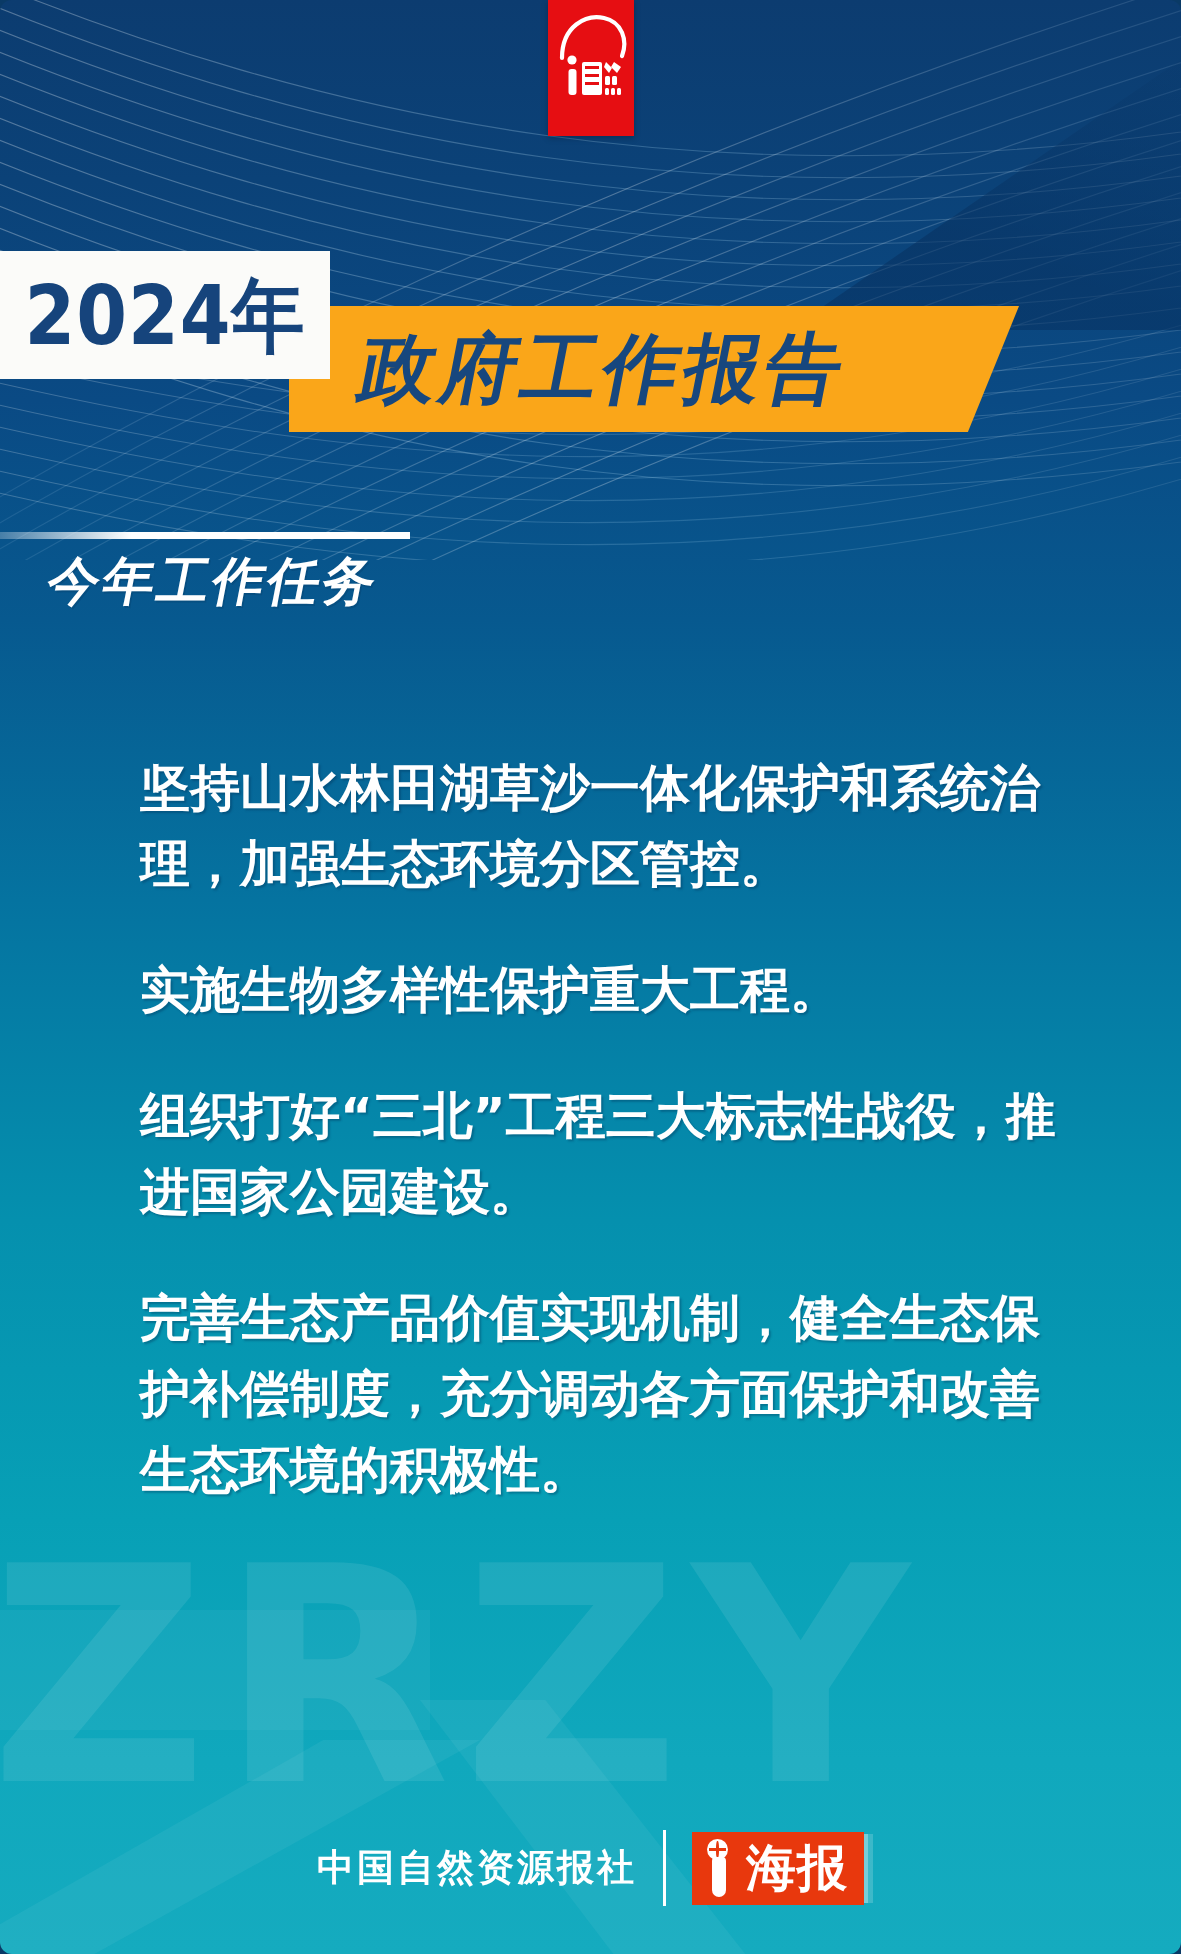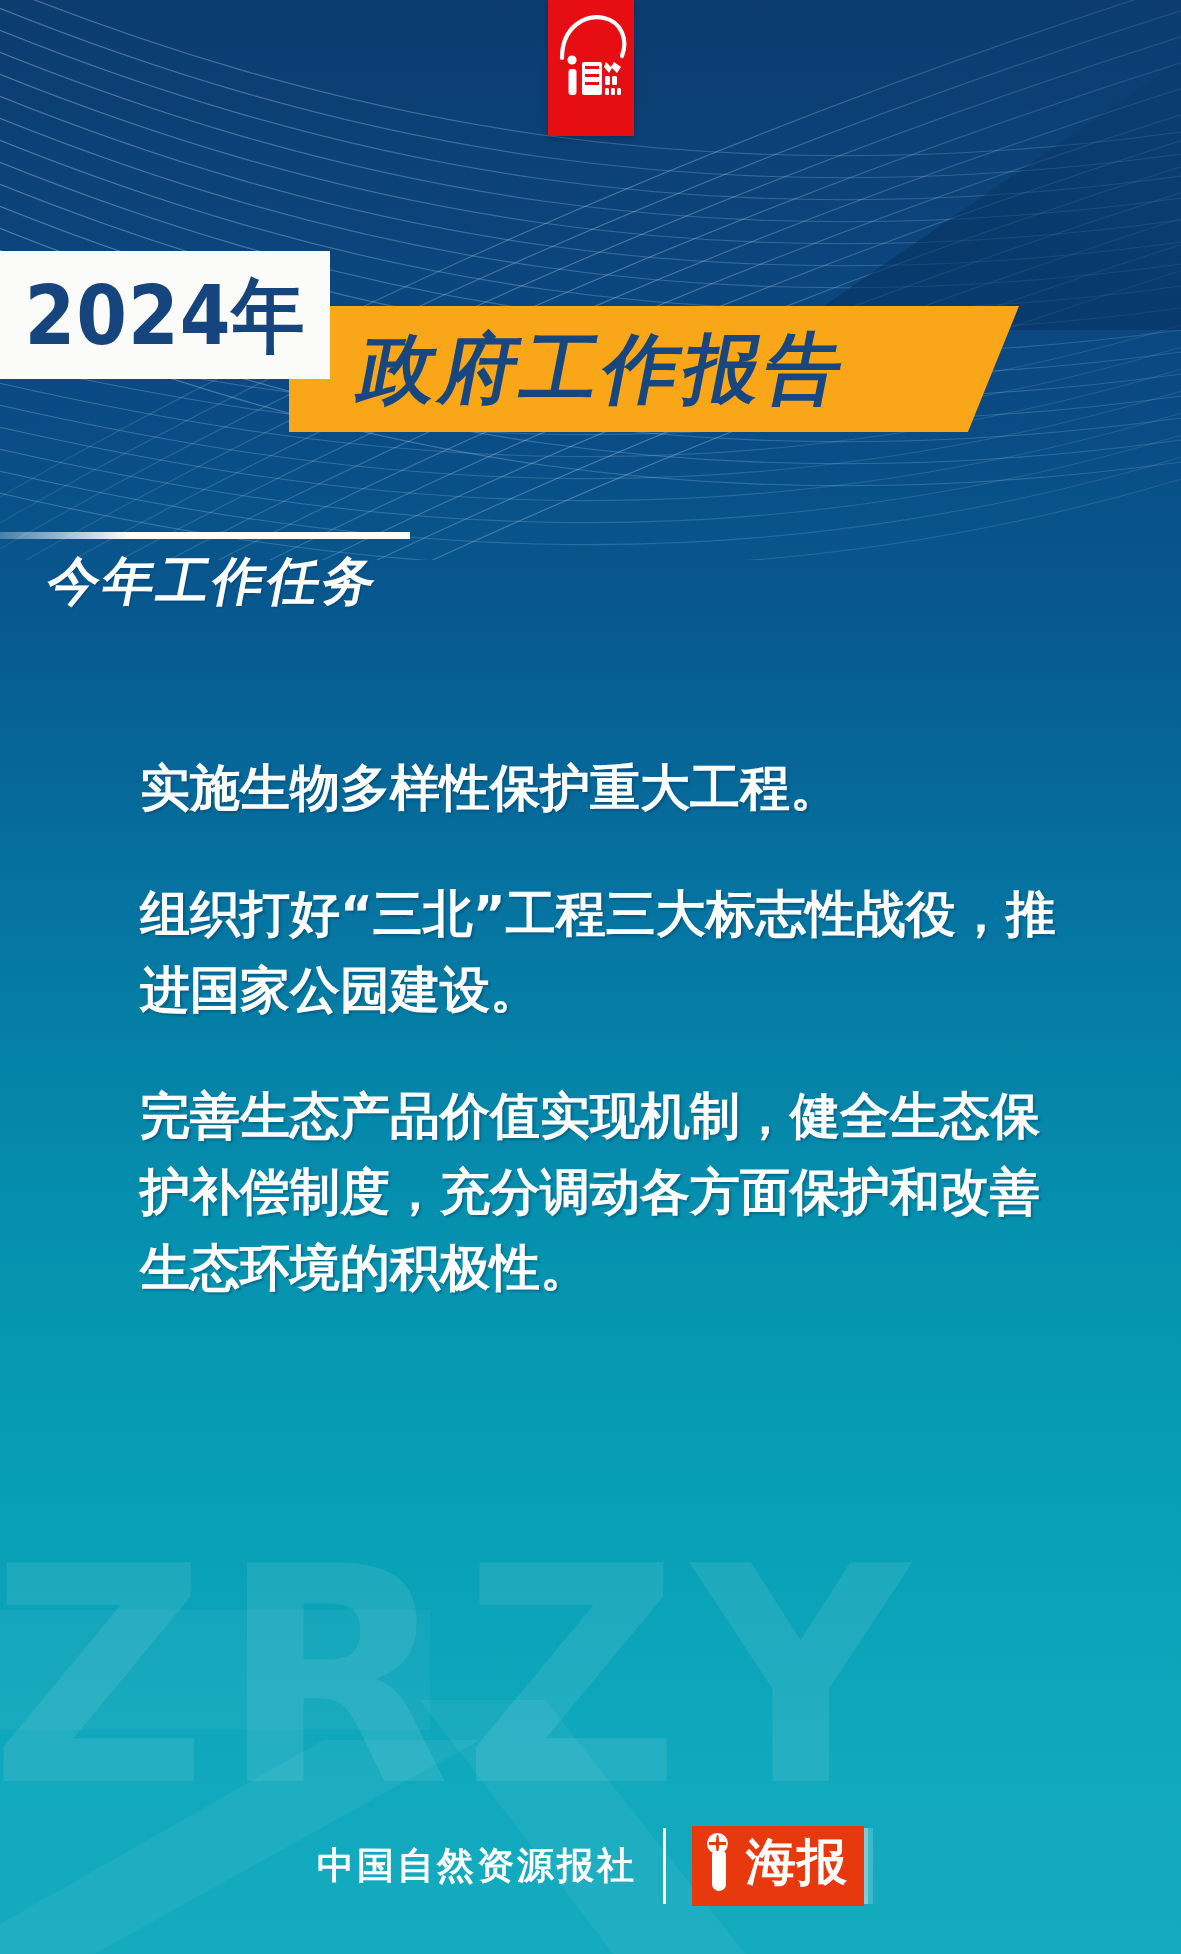--- a/index.html
+++ b/index.html
@@ -20,20 +20,21 @@
         180deg,
         #0c3c70 0px,
         #0b4278 180px,
         #0a4a84 400px,
         #07598f 620px,
         #0573a0 900px,
         #0590ae 1220px,
         #07a0b6 1520px,
         #10a8bd 1760px,
         #15abbf 1954px);
+    border-radius: 12px;
   }
 
   
   .wave-layer {
     position: absolute;
     top: 0; left: 0;
     width: 1181px;
     height: 720px;
     pointer-events: none;
   }
@@ -222,21 +223,21 @@
     white-space: nowrap;
   }
   .footer-divider {
     width: 3px;
     height: 76px;
     background: #ffffff;
   }
   .poster-logo {
     position: relative;
     background: #e8380d;
-    padding: 7px 16px 15px 14px;
+    padding: 7px 16px 8px 14px;
     display: flex;
     align-items: center;
     gap: 14px;
     box-shadow: 6px 0 0 -2px rgba(255,255,255,0.30),
                 11px 0 0 -2px rgba(255,255,255,0.18);
     text-align: right;
   }
   .poster-logo .i-glyph {
     position: relative;
     width: 26px;
@@ -387,20 +388,21 @@
 
   <div class="section-rule"></div>
   <div class="section-title">今年工作任务</div>
 
   <div class="watermark">ZRZY</div>
   <div class="sheen-1"></div>
   <div class="sheen-2"></div>
   <div class="sheen-3"></div>
 
   <div class="body-wrap">
+    <p class="para">坚持山水林田湖草沙一体化保护和系统治理，加强生态环境分区管控。</p>
     <p class="para">实施生物多样性保护重大工程。</p>
     <p class="para">组织打好“三北”工程三大标志性战役，推进国家公园建设。</p>
     <p class="para">完善生态产品价值实现机制，健全生态保护补偿制度，充分调动各方面保护和改善生态环境的积极性。</p>
   </div>
 
   <div class="footer">
     <span class="footer-name">中国自然资源报社</span>
     <span class="footer-divider"></span>
     <span class="poster-logo">
       <span class="i-glyph">

